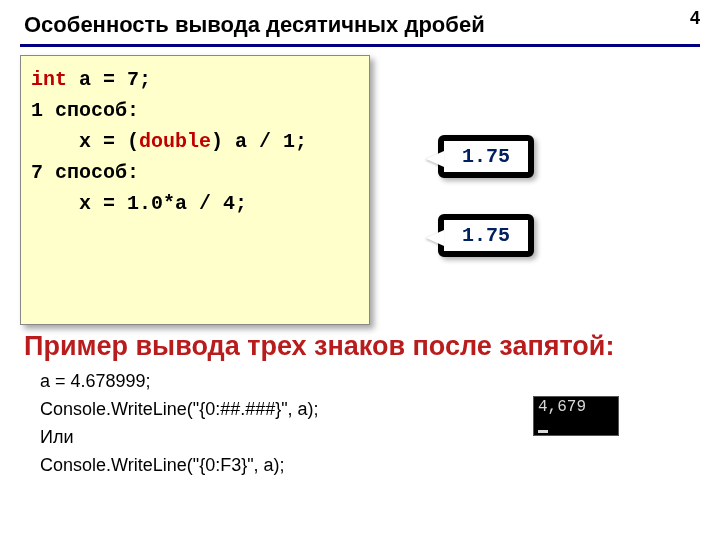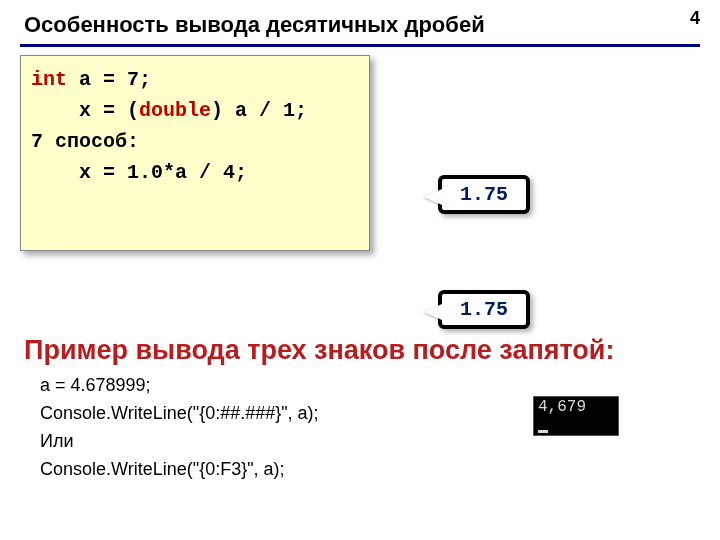--- a/index.html
+++ b/index.html
@@ -31,21 +31,21 @@
     background: #000080;
   }
   .content-row {
     display: flex;
     align-items: flex-start;
     padding: 0 20px;
     gap: 28px;
   }
   .code-box {
     width: 350px;
-    height: 196px;
+    height: 270px;
     background: #ffffcc;
     border: 1px solid #888;
     box-shadow: 4px 4px 6px rgba(0,0,0,0.35);
     padding: 8px 10px;
     font-family: "Courier New", monospace;
     font-size: 20px;
     font-weight: bold;
     color: #000;
     line-height: 1.55;
     overflow: hidden;
@@ -56,30 +56,29 @@
   .right-col {
     display: flex;
     flex-direction: column;
     gap: 36px;
     padding-top: 80px;
     padding-left: 40px;
   }
   .result-box {
     position: relative;
     background: #fff;
-    border: 4px solid #000000;
+    border: 6px solid #000000;
     border-radius: 6px;
     box-shadow: 3px 3px 5px rgba(0,0,0,0.3);
     padding: 4px 18px;
     font-family: "Courier New", monospace;
     font-size: 20px;
     font-weight: bold;
     color: #002060;
     width: fit-content;
-    margin-top: 40px;
   }
   .result-box::before {
     content: "";
     position: absolute;
     left: -18px;
     top: 50%;
     margin-top: -6px;
     width: 0; height: 0;
     border-right: 18px solid #fff;
     border-top: 8px solid transparent;
@@ -123,20 +122,21 @@
 <body>
 
 <div class="page-number">4</div>
 
 <div class="title">Особенность вывода десятичных дробей</div>
 <div class="title-underline"></div>
 
 <div class="content-row">
   <div class="code-box">
     <div class="code-line"><span class="kw-type">int</span><span> a = 7;</span></div>
+    <div class="code-line">1 способ:</div>
     <div class="code-line"><span>    x = (</span><span class="kw-type2">double</span><span>) a / 1;</span></div>
     <div class="code-line">7 способ:</div>
     <div class="code-line">    x = 1.0*a / 4;</div>
   </div>
 
   <div class="right-col">
     <div class="result-box">1.75</div>
     <div class="result-box">1.75</div>
   </div>
 </div>

